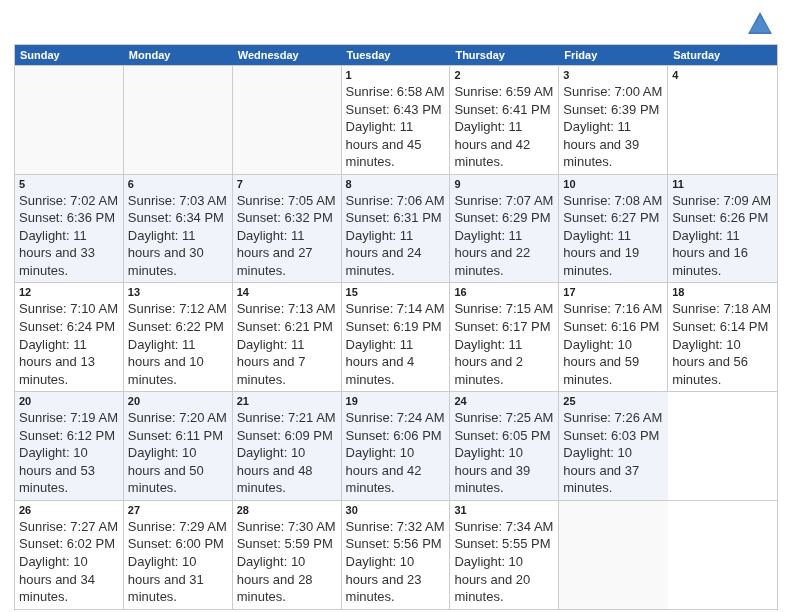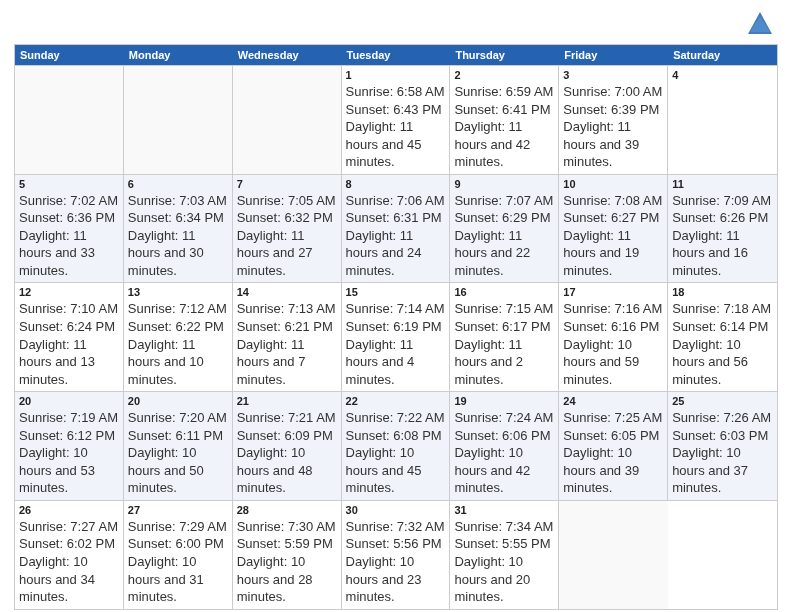--- a/index.html
+++ b/index.html
@@ -289,27 +289,20 @@
 and 50 minutes.</div>
           </div>
           <div class="day-cell alt-bg">
             <div class="day-number">21</div>
             <div class="day-info">Sunrise: 7:21 AM
 Sunset: 6:09 PM
 Daylight: 10 hours
 and 48 minutes.</div>
           </div>
           <div class="day-cell alt-bg">
-            <div class="day-number">22</div>
-            <div class="day-info">Sunrise: 7:22 AM
-Sunset: 6:08 PM
-Daylight: 10 hours
-and 45 minutes.</div>
-          </div>
-          <div class="day-cell alt-bg">
             <div class="day-number">19</div>
             <div class="day-info">Sunrise: 7:24 AM
 Sunset: 6:06 PM
 Daylight: 10 hours
 and 42 minutes.</div>
           </div>
           <div class="day-cell alt-bg">
             <div class="day-number">24</div>
             <div class="day-info">Sunrise: 7:25 AM
 Sunset: 6:05 PM

